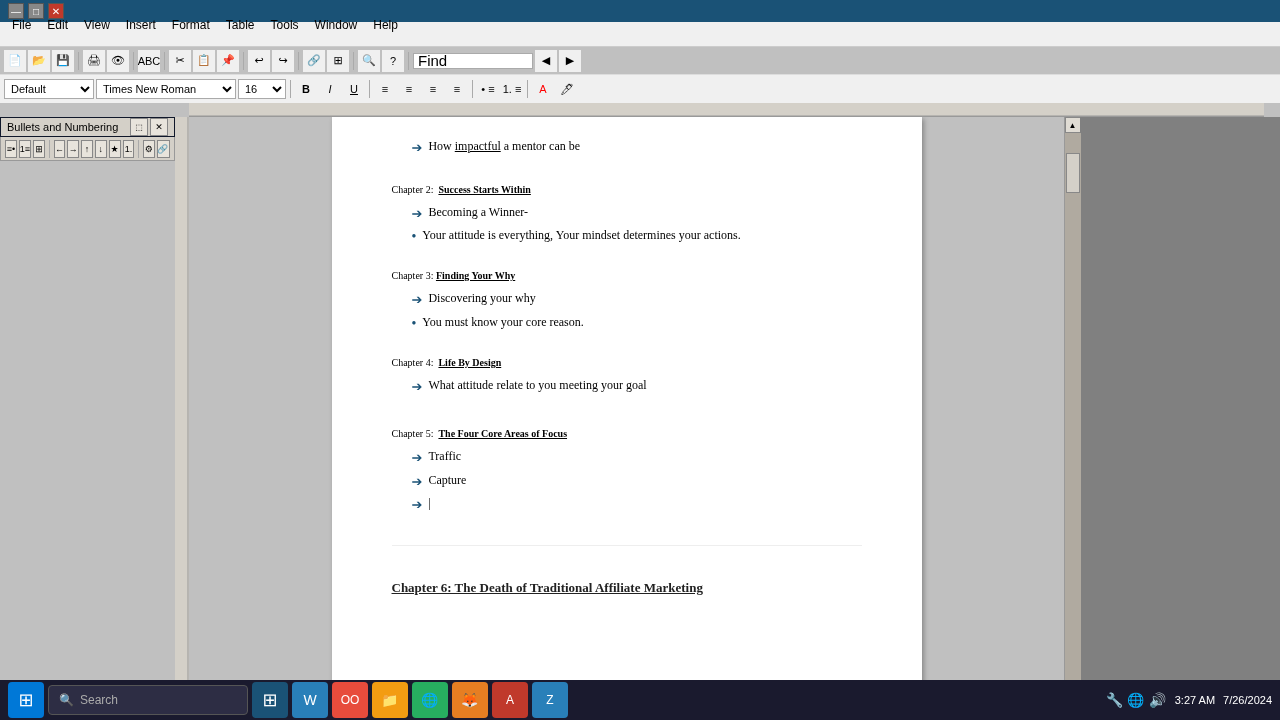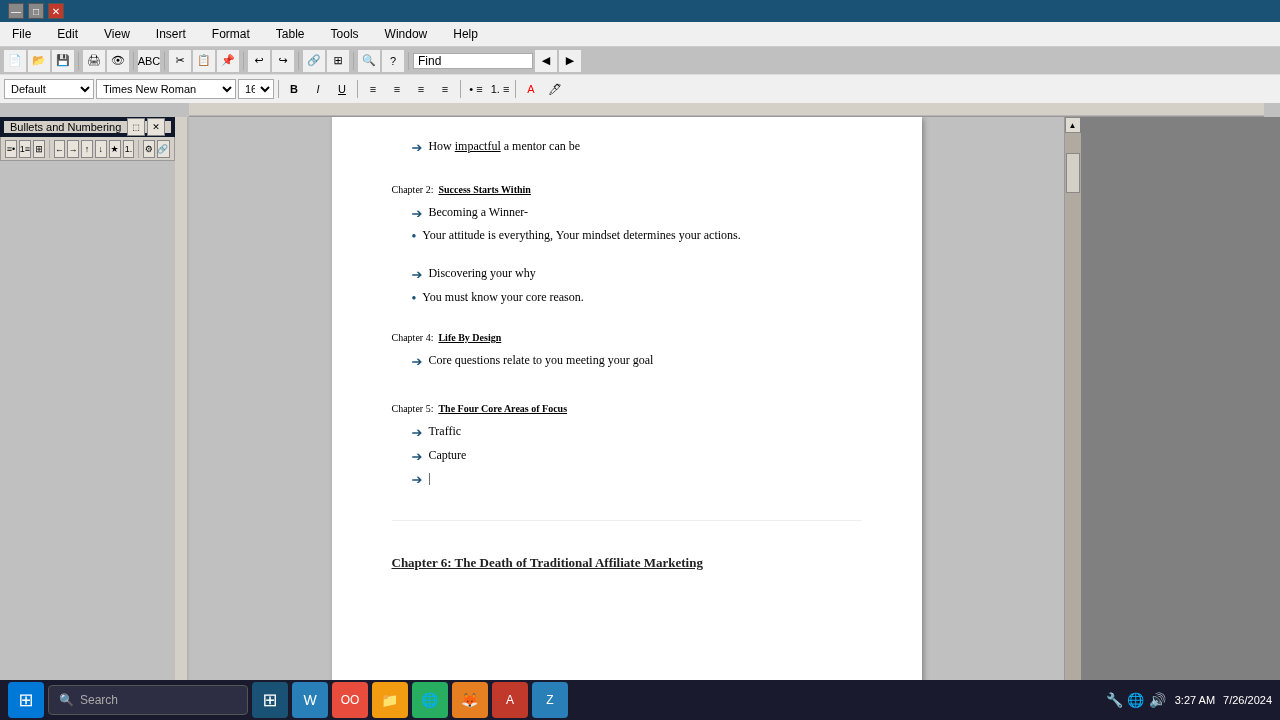--- a/index.html
+++ b/index.html
@@ -24,24 +24,23 @@
       cursor: pointer;
       display: flex; align-items: center; justify-content: center;
       font-size: 10px; color: white;
     }
 
     
     .menu-bar {
       height: 22px;
       background: #f0f0f0;
       display: flex;
-      align-items: center;
+      align-items: flex-end;
       padding: 12px 4px;
       border-bottom: 1px solid #ccc;
-      gap: 10px;
     }
     .menu-item {
       padding: 2px 8px;
       font-size: 12px;
       cursor: pointer;
     }
     .toolbar-row {
       height: 28px;
       display: flex;
       align-items: center;
@@ -56,21 +55,21 @@
       cursor: pointer;
       display: flex; align-items: center; justify-content: center;
       font-size: 11px;
     }
     .tb-sep { width: 1px; height: 18px; background: #aaa; margin: 0 2px; }
     .tb-input {
       height: 16px;
       border: 1px solid #aaa;
       background: white;
       padding: 0 4px;
-      font-size: 12px;
+      font-size: 15px;
     }
     .tb-dropdown {
       height: 20px;
       border: 1px solid #aaa;
       background: white;
       font-size: 11px;
       cursor: pointer;
       padding: 0 2px;
     }
 
@@ -101,21 +100,21 @@
     }
 
     
     .panel-header {
       background: #d4d0c8;
       height: 20px;
       display: flex;
       align-items: center;
       justify-content: space-between;
       padding: 0 6px;
-      border: 4px solid #0f172a;
+      border: 1px solid #0f172a;
       font-size: 11px;
     }
     .panel-controls {
       height: 24px;
       background: #d4d0c8;
       display: flex;
       align-items: center;
       padding: 2px 4px;
       gap: 2px;
       border: 1px solid #999;
@@ -358,21 +357,21 @@
   <div class="tb-btn">▶</div>
 </div>
 
 <div class="format-toolbar">
   <select class="tb-dropdown" style="width:90px;">
     <option>Default</option>
   </select>
   <select class="tb-dropdown" style="width:140px;">
     <option>Times New Roman</option>
   </select>
-  <select class="tb-dropdown" style="width:36px;">
+  <select class="tb-dropdown" style="width:48px;">
     <option>16</option>
   </select>
   <div class="tb-sep"></div>
   <div class="tb-btn" style="font-weight:bold;">B</div>
   <div class="tb-btn" style="font-style:italic;">I</div>
   <div class="tb-btn" style="text-decoration:underline;">U</div>
   <div class="tb-sep"></div>
   <div class="tb-btn">≡</div>
   <div class="tb-btn">≡</div>
   <div class="tb-btn">≡</div>
@@ -449,37 +448,40 @@
             <span class="arrow-icon">➔</span>
             <span>Becoming a Winner-</span>
           </div>
           <div class="chapter-subitem">
             <span class="bullet-icon">●</span>
             <span>Your attitude is everything, Your mindset determines your actions.</span>
           </div>
         </div>
 
         <div style="margin-top: 20px;">
+          <div class="chapter-heading">
+            Chapter 3: <span class="bold-underline">Finding Your Why</span>
+          </div>
           <div class="chapter-subitem">
             <span class="arrow-icon">➔</span>
             <span>Discovering your why</span>
           </div>
           <div class="chapter-subitem">
             <span class="bullet-icon">●</span>
             <span>You must know your core reason.</span>
           </div>
         </div>
 
         <div style="margin-top: 20px;">
           <div class="chapter-heading">
             Chapter 4:&nbsp; <span class="bold-underline">Life By Design</span>
           </div>
           <div class="chapter-subitem">
             <span class="arrow-icon">➔</span>
-            <span>Core questions relate to you meeting your goal</span>
+            <span>What attitude relate to you meeting your goal</span>
           </div>
         </div>
 
         <div style="margin-top: 30px;">
           <div class="chapter-heading">
             Chapter 5:&nbsp; <span class="bold-underline">The Four Core Areas of Focus</span>
           </div>
           <div class="chapter-subitem">
             <span class="arrow-icon">➔</span>
             <span>Traffic</span>

